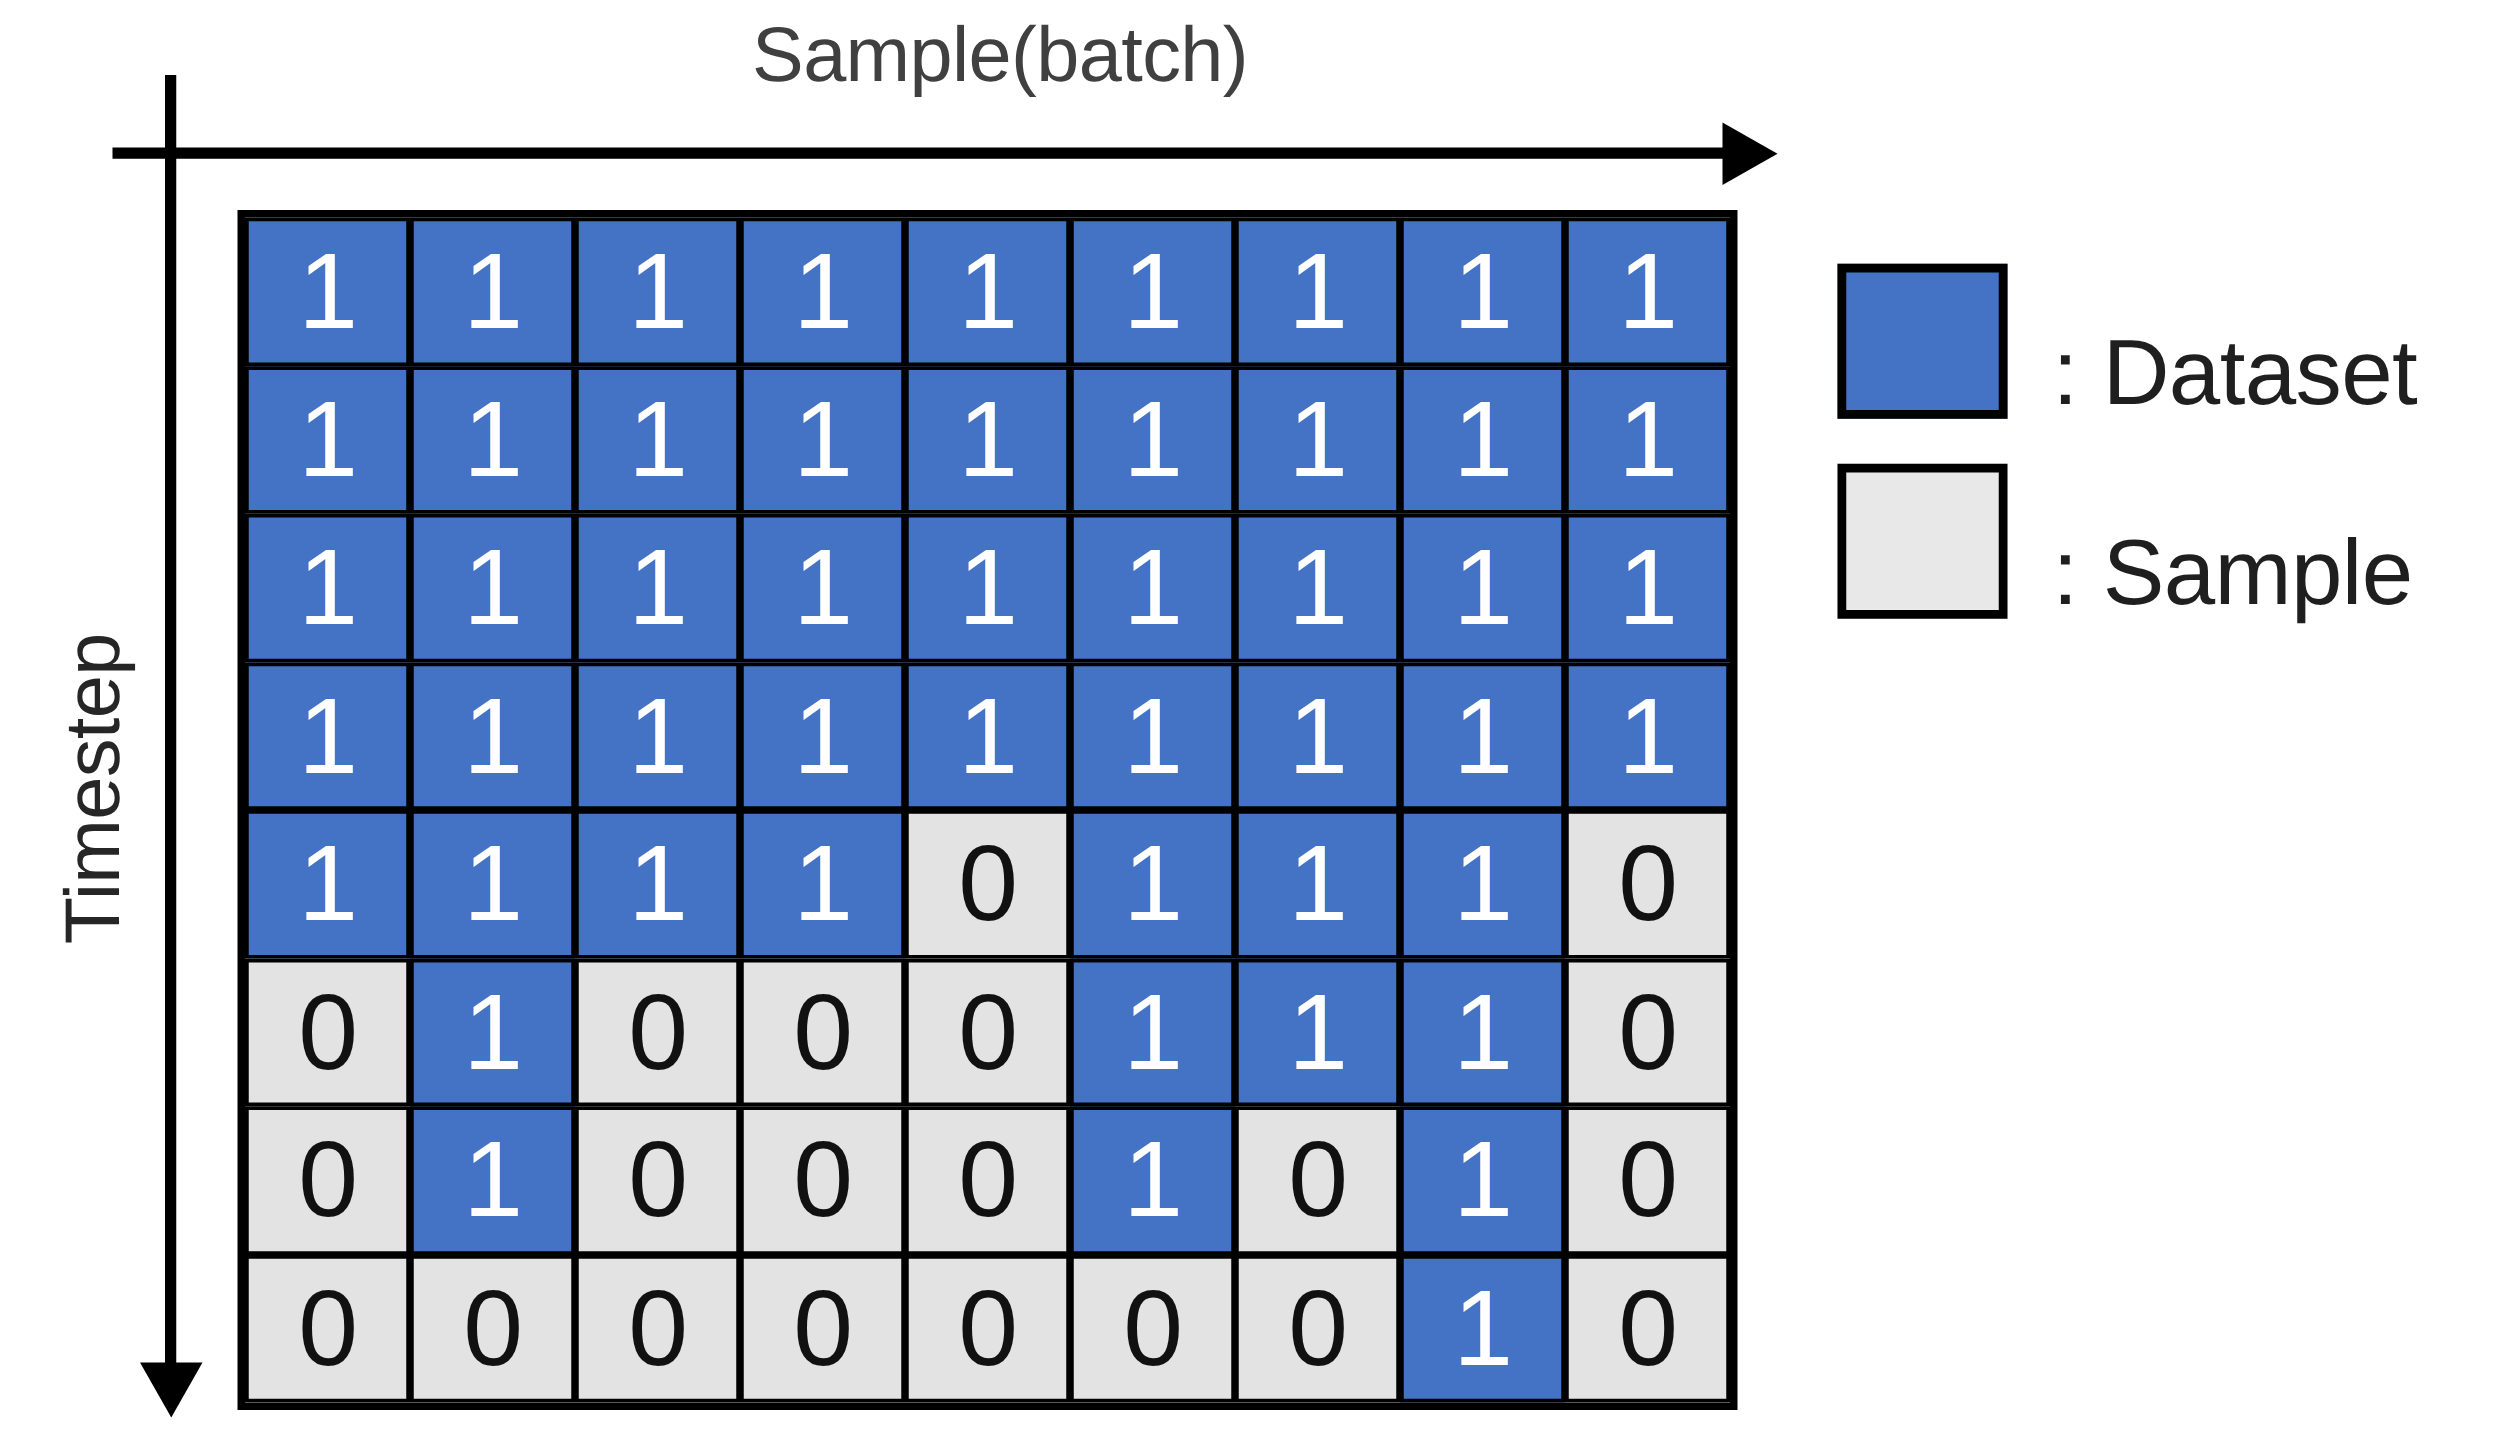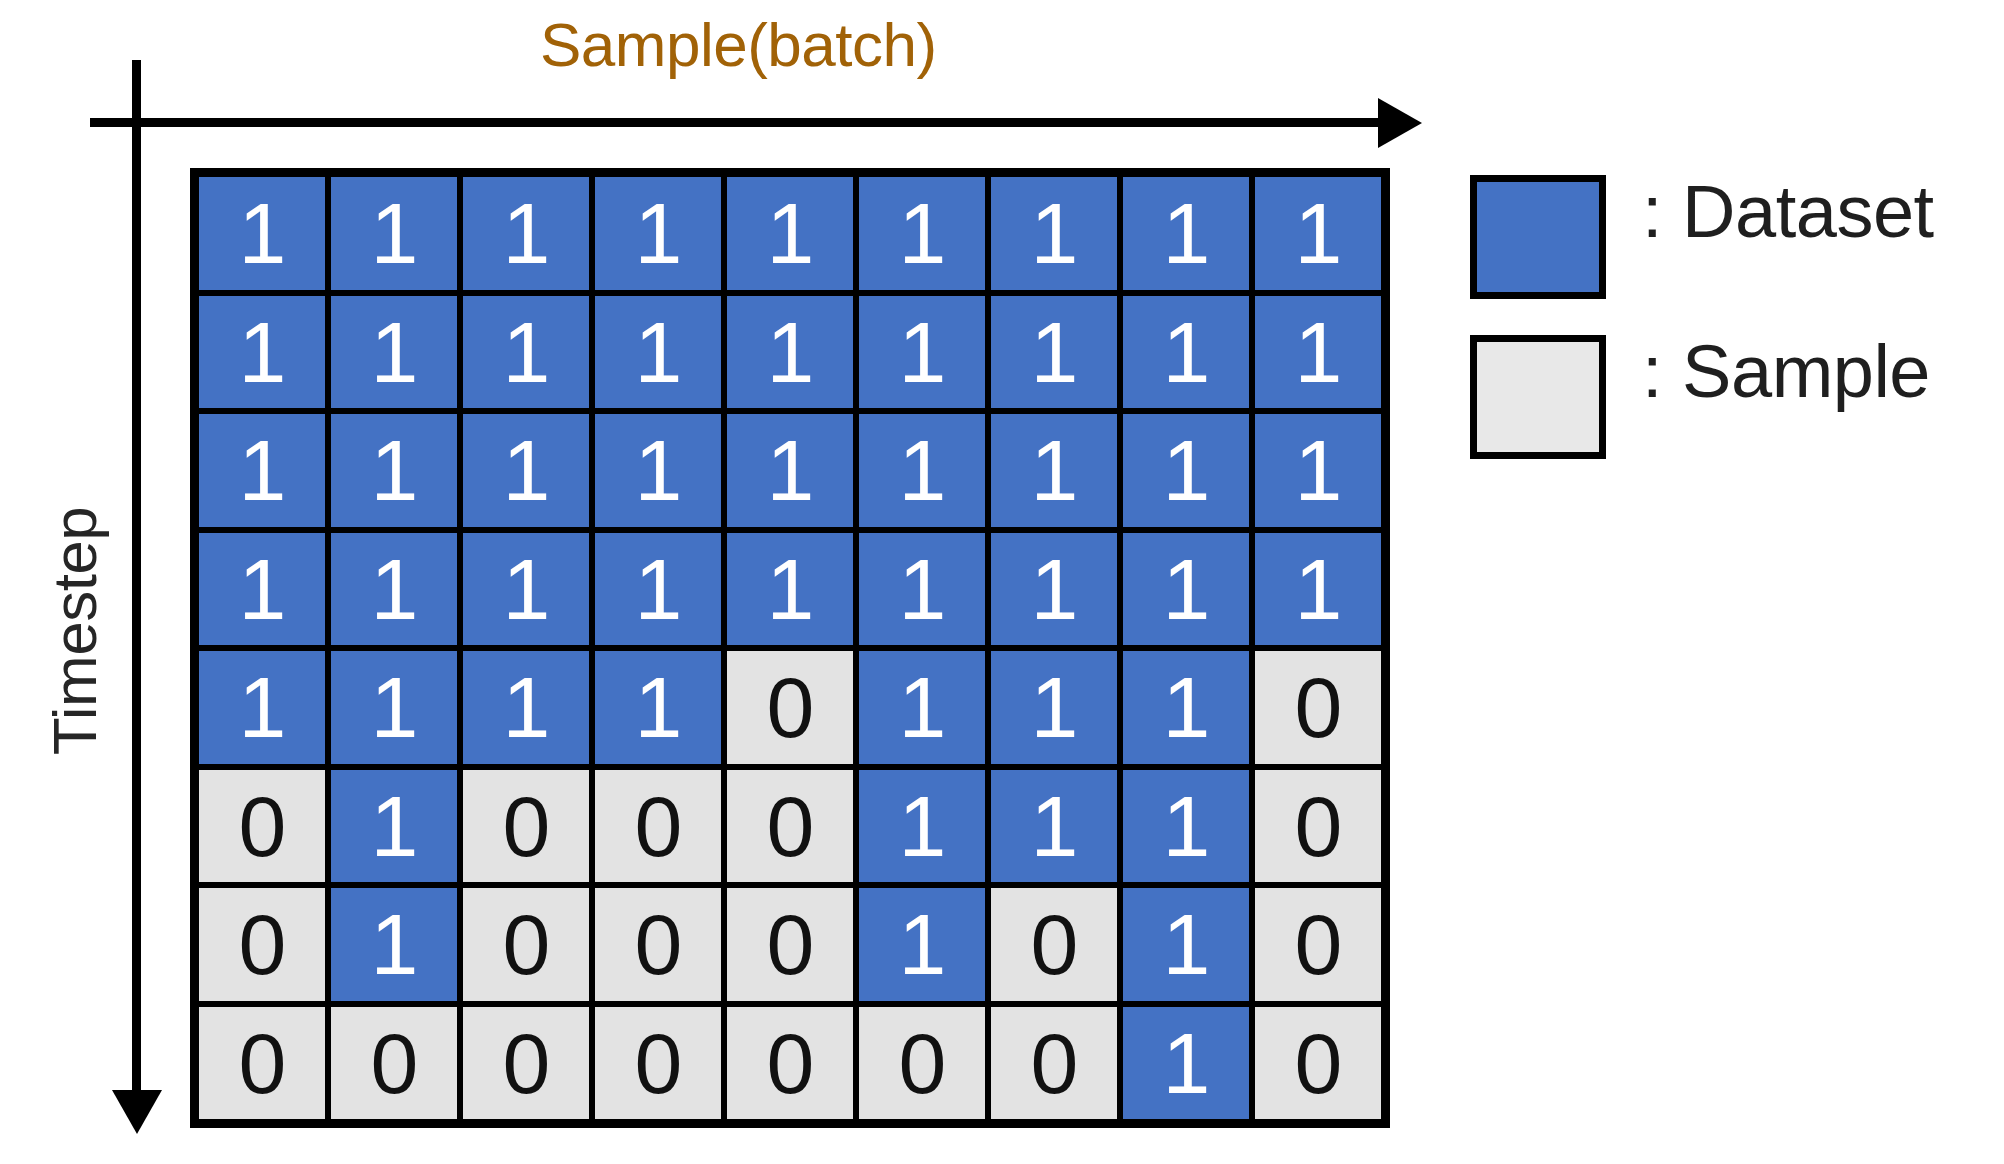--- a/index.html
+++ b/index.html
@@ -15,24 +15,25 @@
     font-family: "Liberation Sans", sans-serif;
     color: #1a1a1a;
   }
 
   
   #x-axis-title {
     position: absolute;
     left: 540px;
     top: 14px;
     width: 520px;
+    text-align: center;
     font-size: 62px;
     line-height: 1;
     letter-spacing: -0.5px;
-    color: #a16207;
+    color: #404040;
     white-space: nowrap;
   }
   #x-axis-line {
     position: absolute;
     left: 90px;
     top: 118px;
     width: 1296px;
     height: 9px;
     background: #000000;
   }
@@ -124,21 +125,21 @@
 
   
   #legend {
     position: absolute;
     left: 1470px;
     top: 175px;
     width: 520px;
   }
   .legend-row {
     display: flex;
-    align-items: flex-start;
+    align-items: flex-end;
     height: 160px;
   }
   .legend-swatch {
     width: 136px;
     height: 124px;
     box-sizing: border-box;
     border: 7px solid #000000;
     flex: none;
   }
   .legend-swatch.dataset { background: #4472C4; }

